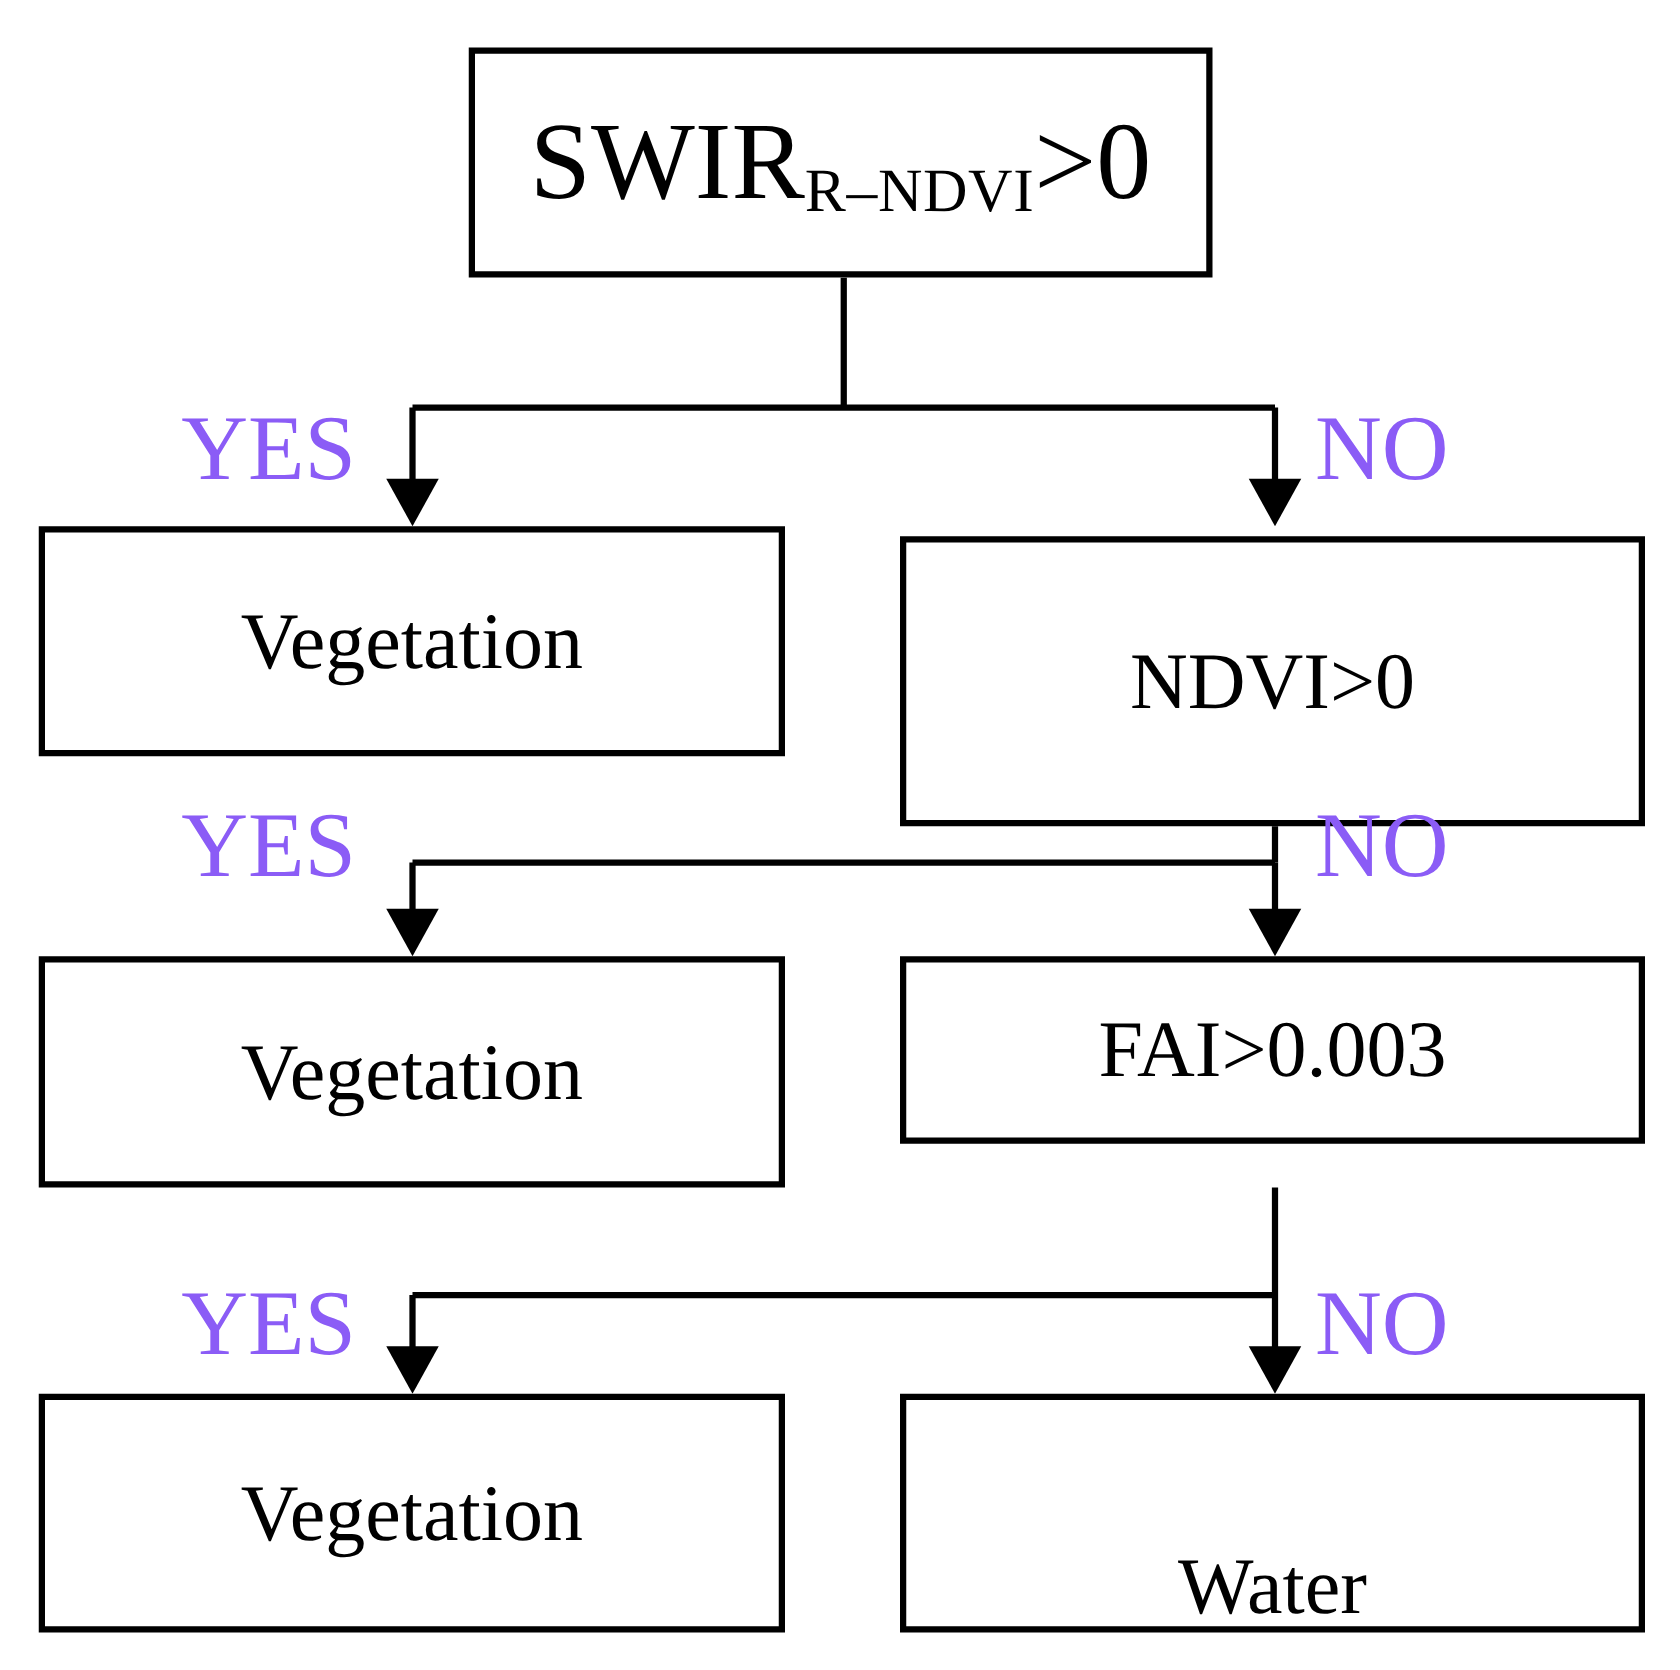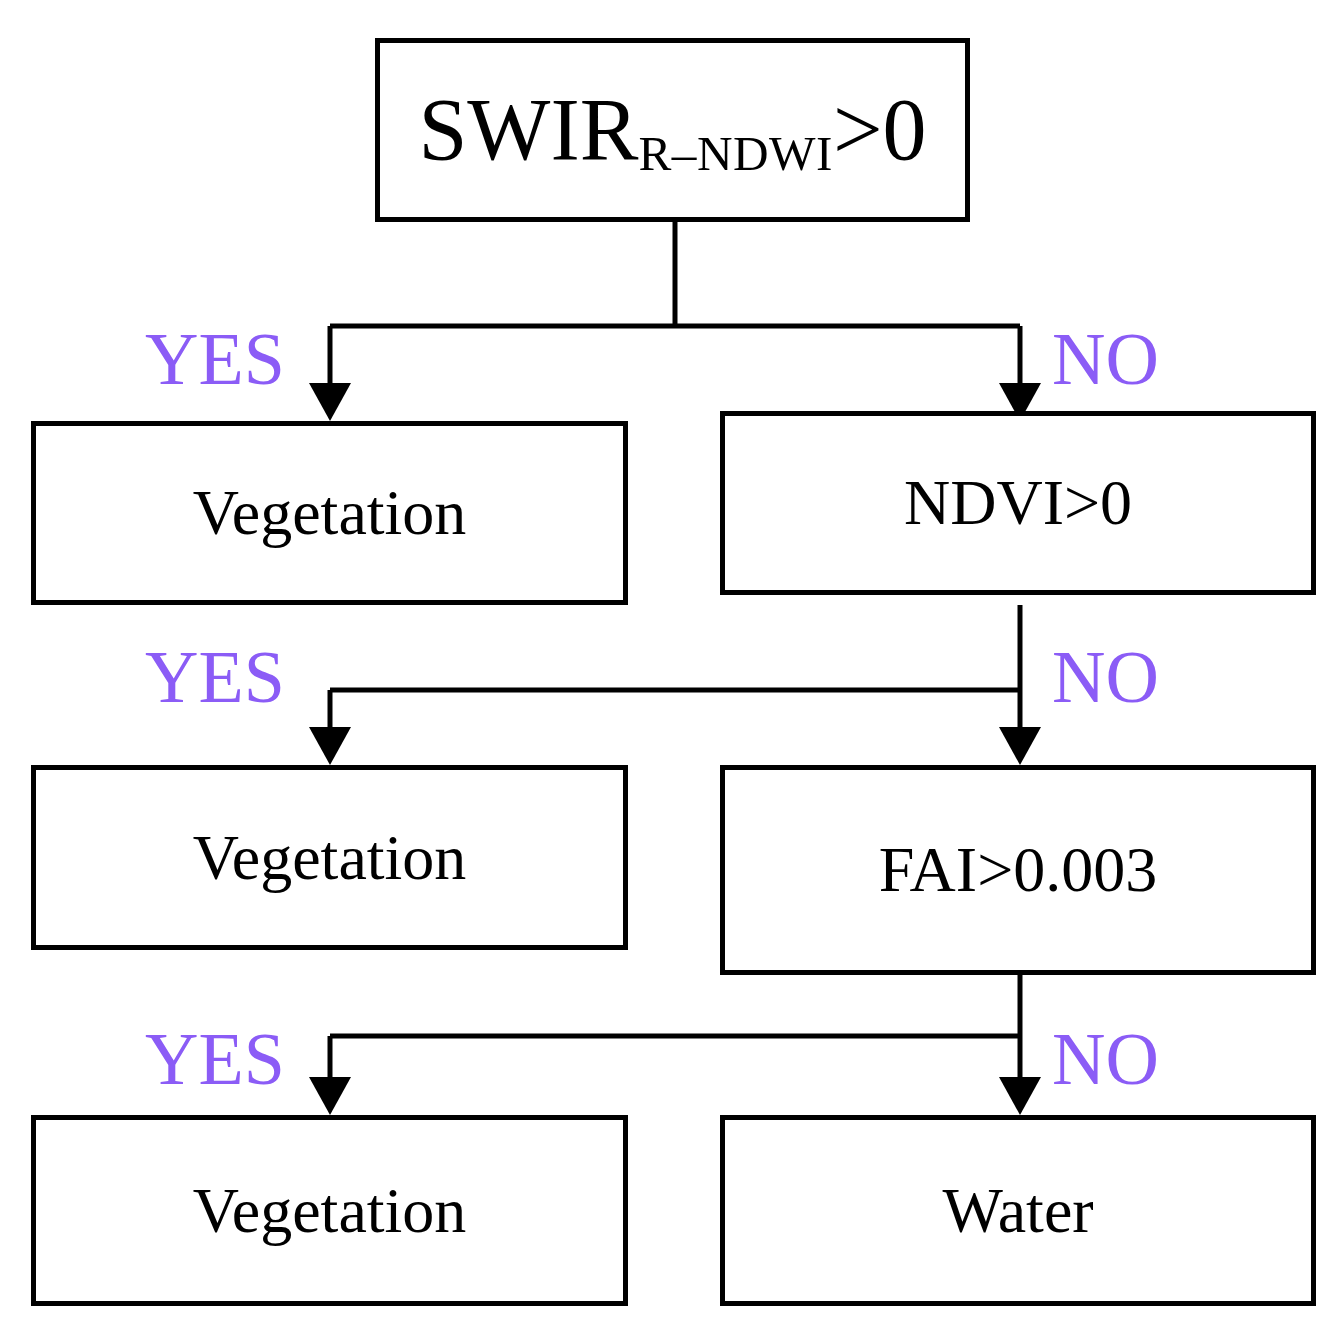--- a/index.html
+++ b/index.html
@@ -88,49 +88,49 @@
 
     <path d="M 1020 950 L 1020 1036"></path>
     <path d="M 330 1036 L 1020 1036"></path>
     <path d="M 330 1036 L 330 1092"></path>
     <polygon points="330,1115 309,1077 351,1077"></polygon>
     <path d="M 1020 1036 L 1020 1092"></path>
     <polygon points="1020,1115 999,1077 1041,1077"></polygon>
   </svg>
 
   <div class="node node-root" style="left:375px; top:38px; width:595px; height:184px;">
-    <span class="node-label"><span>SWIR</span><span class="sub">R–NDWI</span><span>&gt;0</span></span>
+    <span class="node-label"><span>SWIR</span><span class="sub">R–NDVI</span><span>&gt;0</span></span>
   </div>
 
   <div class="edge-label" style="left:145px; top:322px;">YES</div>
   <div class="edge-label" style="left:1052px; top:322px;">NO</div>
 
   <div class="node" style="left:31px; top:421px; width:597px; height:184px;">
     <span class="node-label">Vegetation</span>
   </div>
 
-  <div class="node" style="left:720px; top:411px; width:596px; height:184px;">
+  <div class="node" style="left:720px; top:429px; width:596px; height:232px;">
     <span class="node-label">NDVI&gt;0</span>
   </div>
 
   <div class="edge-label" style="left:145px; top:640px;">YES</div>
   <div class="edge-label" style="left:1052px; top:640px;">NO</div>
 
   <div class="node" style="left:31px; top:765px; width:597px; height:185px;">
     <span class="node-label">Vegetation</span>
   </div>
 
-  <div class="node" style="left:720px; top:765px; width:596px; height:210px;">
+  <div class="node" style="left:720px; top:765px; width:596px; height:150px;">
     <span class="node-label">FAI&gt;0.003</span>
   </div>
 
   <div class="edge-label" style="left:145px; top:1022px;">YES</div>
   <div class="edge-label" style="left:1052px; top:1022px;">NO</div>
 
   <div class="node" style="left:31px; top:1115px; width:597px; height:191px;">
     <span class="node-label">Vegetation</span>
   </div>
 
-  <div class="node" style="left:720px; top:1115px; width:596px; height:191px;">
+  <div class="node" style="left:720px; top:1115px; width:596px; height:191px;align-items:flex-end;">
     <span class="node-label">Water</span>
   </div>
 
 </div>
 
 </body></html>

